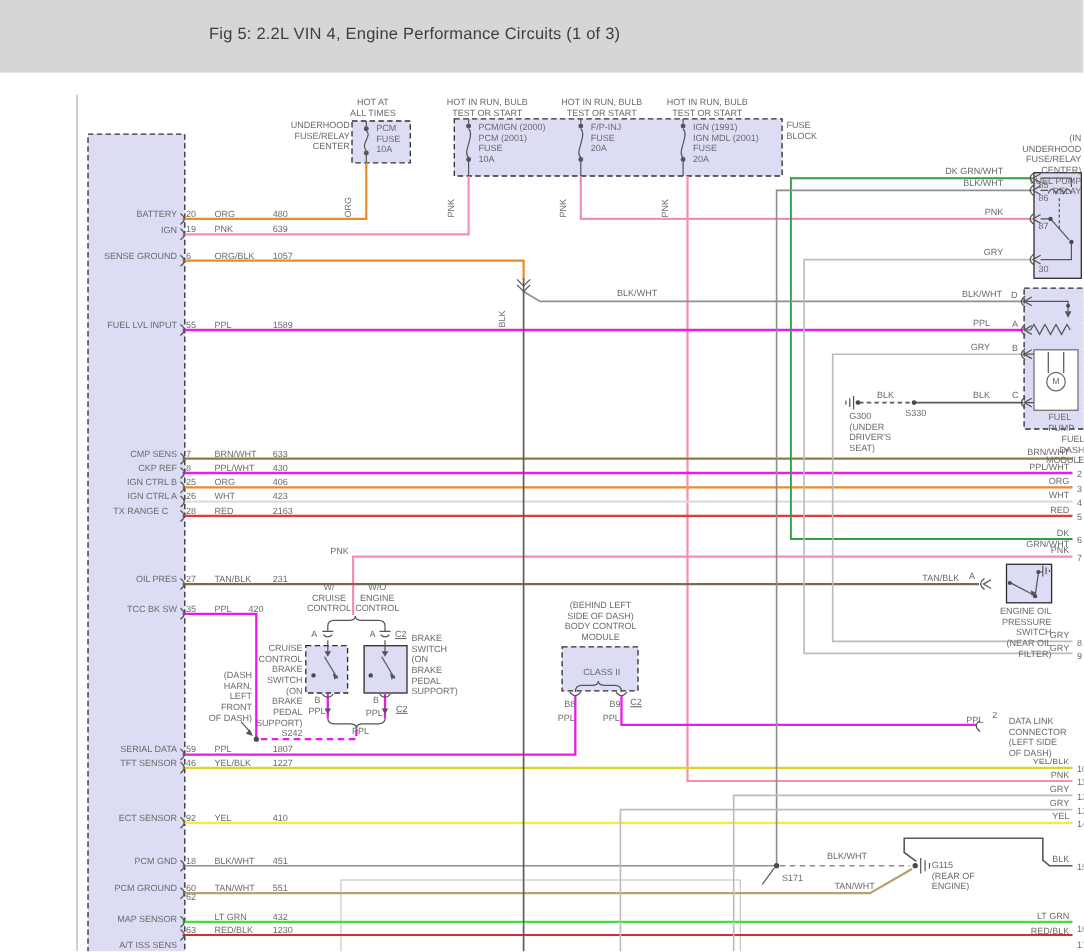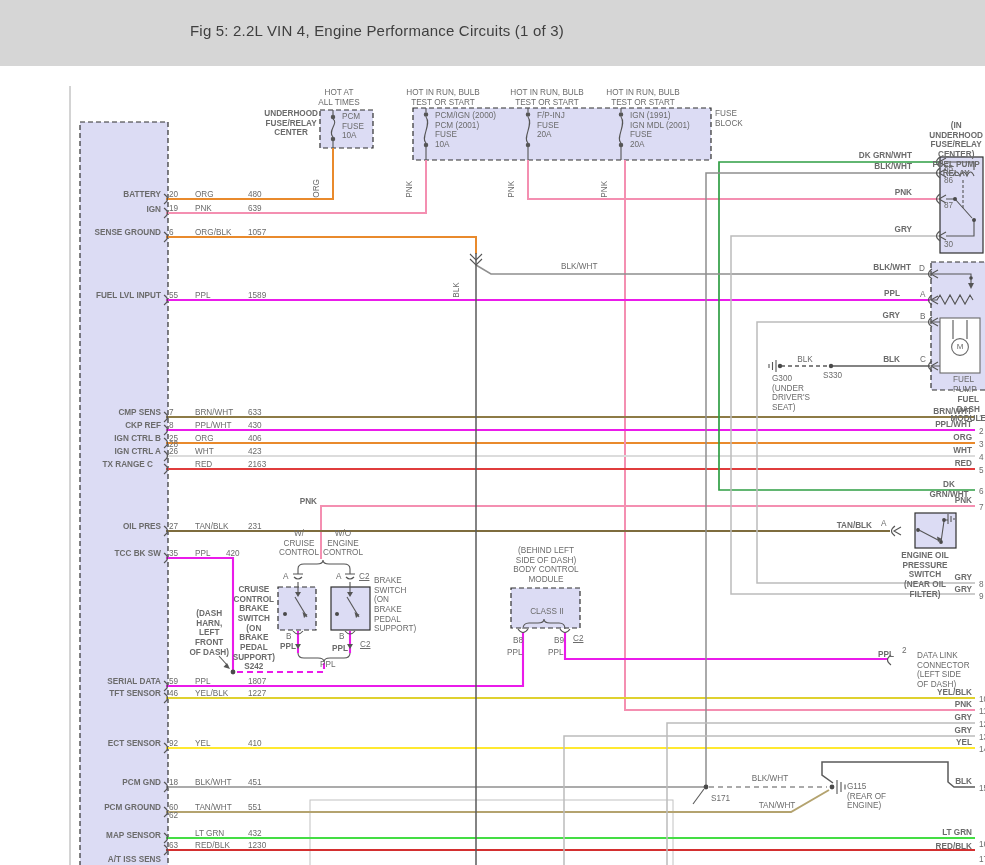--- a/index.html
+++ b/index.html
@@ -2,21 +2,21 @@
 <html><head>
 <meta charset="utf-8">
 <style>
   html,body{margin:0;padding:0;}
   body{width:985px;height:865px;overflow:hidden;background:#fff;font-family:"Liberation Sans",sans-serif;position:relative;}
   .header{position:absolute;left:0;top:0;width:985px;height:66px;background:#d6d6d6;}
   .title{position:absolute;left:190px;top:22px;font-size:15px;color:#3f3f3f;letter-spacing:.2px;}
   #stage{position:absolute;left:0;top:0;width:985px;height:865px;margin-left:33px;}
   svg{position:absolute;left:0;top:0;}
   .lb{position:absolute;font-size:8.2px;line-height:1.18;color:#6b6b6b;white-space:pre-line;}
-  .ra{transform:translateX(-100%);text-align:center;font-weight:bold;}
+  .ra{transform:translateX(-100%);text-align:right;}
   .ca{transform:translateX(-50%);text-align:center;}
   .rot{transform:rotate(-90deg);transform-origin:0 100%;}
   .ul{text-decoration:underline;}
   .box{stroke:#2f2f2f;stroke-width:1.2;fill:#dcdcf4;}
   .dash{stroke-dasharray:5 3;}
   .wire{fill:none;}
   .sym{stroke:#555;stroke-width:1.1;fill:none;}
   .dot{fill:#4a4a4a;stroke:none;}
   .tri{fill:#555;stroke:none;}
 </style>
@@ -373,21 +373,21 @@
 <div class="lb" style="left:215px;top:421px">430</div>
 <div class="lb ra" style="left:128px;top:434px">IGN CTRL B</div>
 <div class="lb" style="left:136px;top:434px">25</div>
 <div class="lb" style="left:162px;top:434px">ORG</div>
 <div class="lb" style="left:215px;top:434px">406</div>
 <div class="lb ra" style="left:128px;top:447px">IGN CTRL A</div>
 <div class="lb" style="left:136px;top:447px">26</div>
 <div class="lb" style="left:162px;top:447px">WHT</div>
 <div class="lb" style="left:215px;top:447px">423</div>
 <div class="lb ra" style="left:120px;top:460px">TX RANGE C</div>
-<div class="lb" style="left:136px;top:440px">28</div>
+<div class="lb" style="left:136px;top:460px">28</div>
 <div class="lb" style="left:162px;top:460px">RED</div>
 <div class="lb" style="left:215px;top:460px">2163</div>
 <div class="lb ra" style="left:128px;top:522px">OIL PRES</div>
 <div class="lb" style="left:136px;top:522px">27</div>
 <div class="lb" style="left:162px;top:522px">TAN/BLK</div>
 <div class="lb" style="left:215px;top:522px">231</div>
 <div class="lb ra" style="left:128px;top:549px">TCC BK SW</div>
 <div class="lb" style="left:136px;top:549px">35</div>
 <div class="lb" style="left:162px;top:549px">PPL</div>
 <div class="lb" style="left:193px;top:549px">420</div>

